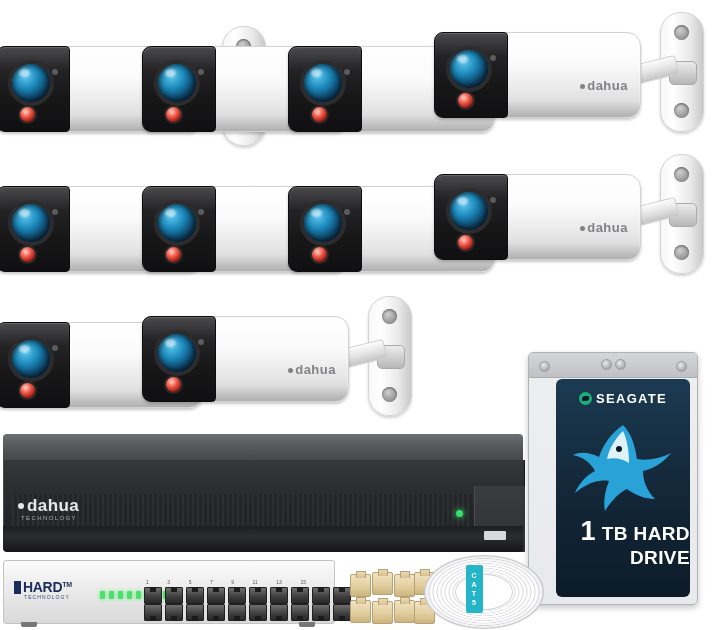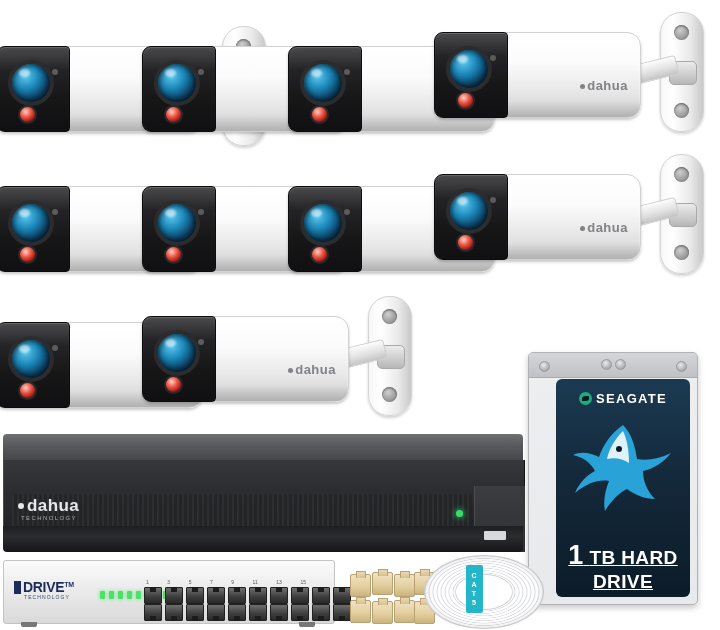--- a/index.html
+++ b/index.html
@@ -471,27 +471,26 @@
     border-radius: 2px;
     color: #fff;
     font-size: 9px;
     letter-spacing: 2.6px;
     text-align: center;
     line-height: 16px;
   }
   .hdd-cap {
     position: absolute;
     left: 0; right: 0;
-    bottom: 4px;
-    text-align: center;
+    bottom: 28px;
+    text-align: right;
     color: #ffffff;
     font-size: 19px;
     font-weight: bold;
     letter-spacing: .4px;
-    text-decoration: underline;
   }
   .hdd-cap .num { font-size: 27px; }
 
   
   #connectors {
     position: absolute;
     left: 348px;
     top: 568px;
     width: 84px;
     height: 56px;
@@ -717,21 +716,21 @@
       </div>
       <div class="nvr-rightpanel"></div>
     </div>
     <div class="nvr-bottom"></div>
     <div class="nvr-usb"></div>
   </div>
 
   <div id="switch">
     <div class="sw-body">
       <div class="sw-left">
-        <div class="sw-logo"><span class="bar"></span><span>DRIVE</span><span class="tm">TM</span></div>
+        <div class="sw-logo"><span class="bar"></span><span>HARD</span><span class="tm">TM</span></div>
         <div class="sw-logo-sub">TECHNOLOGY</div>
       </div>
       <div class="sw-leds">
         <i></i>
         <i></i>
         <i></i>
         <i></i>
         <i></i>
         <i></i>
         <i></i>

